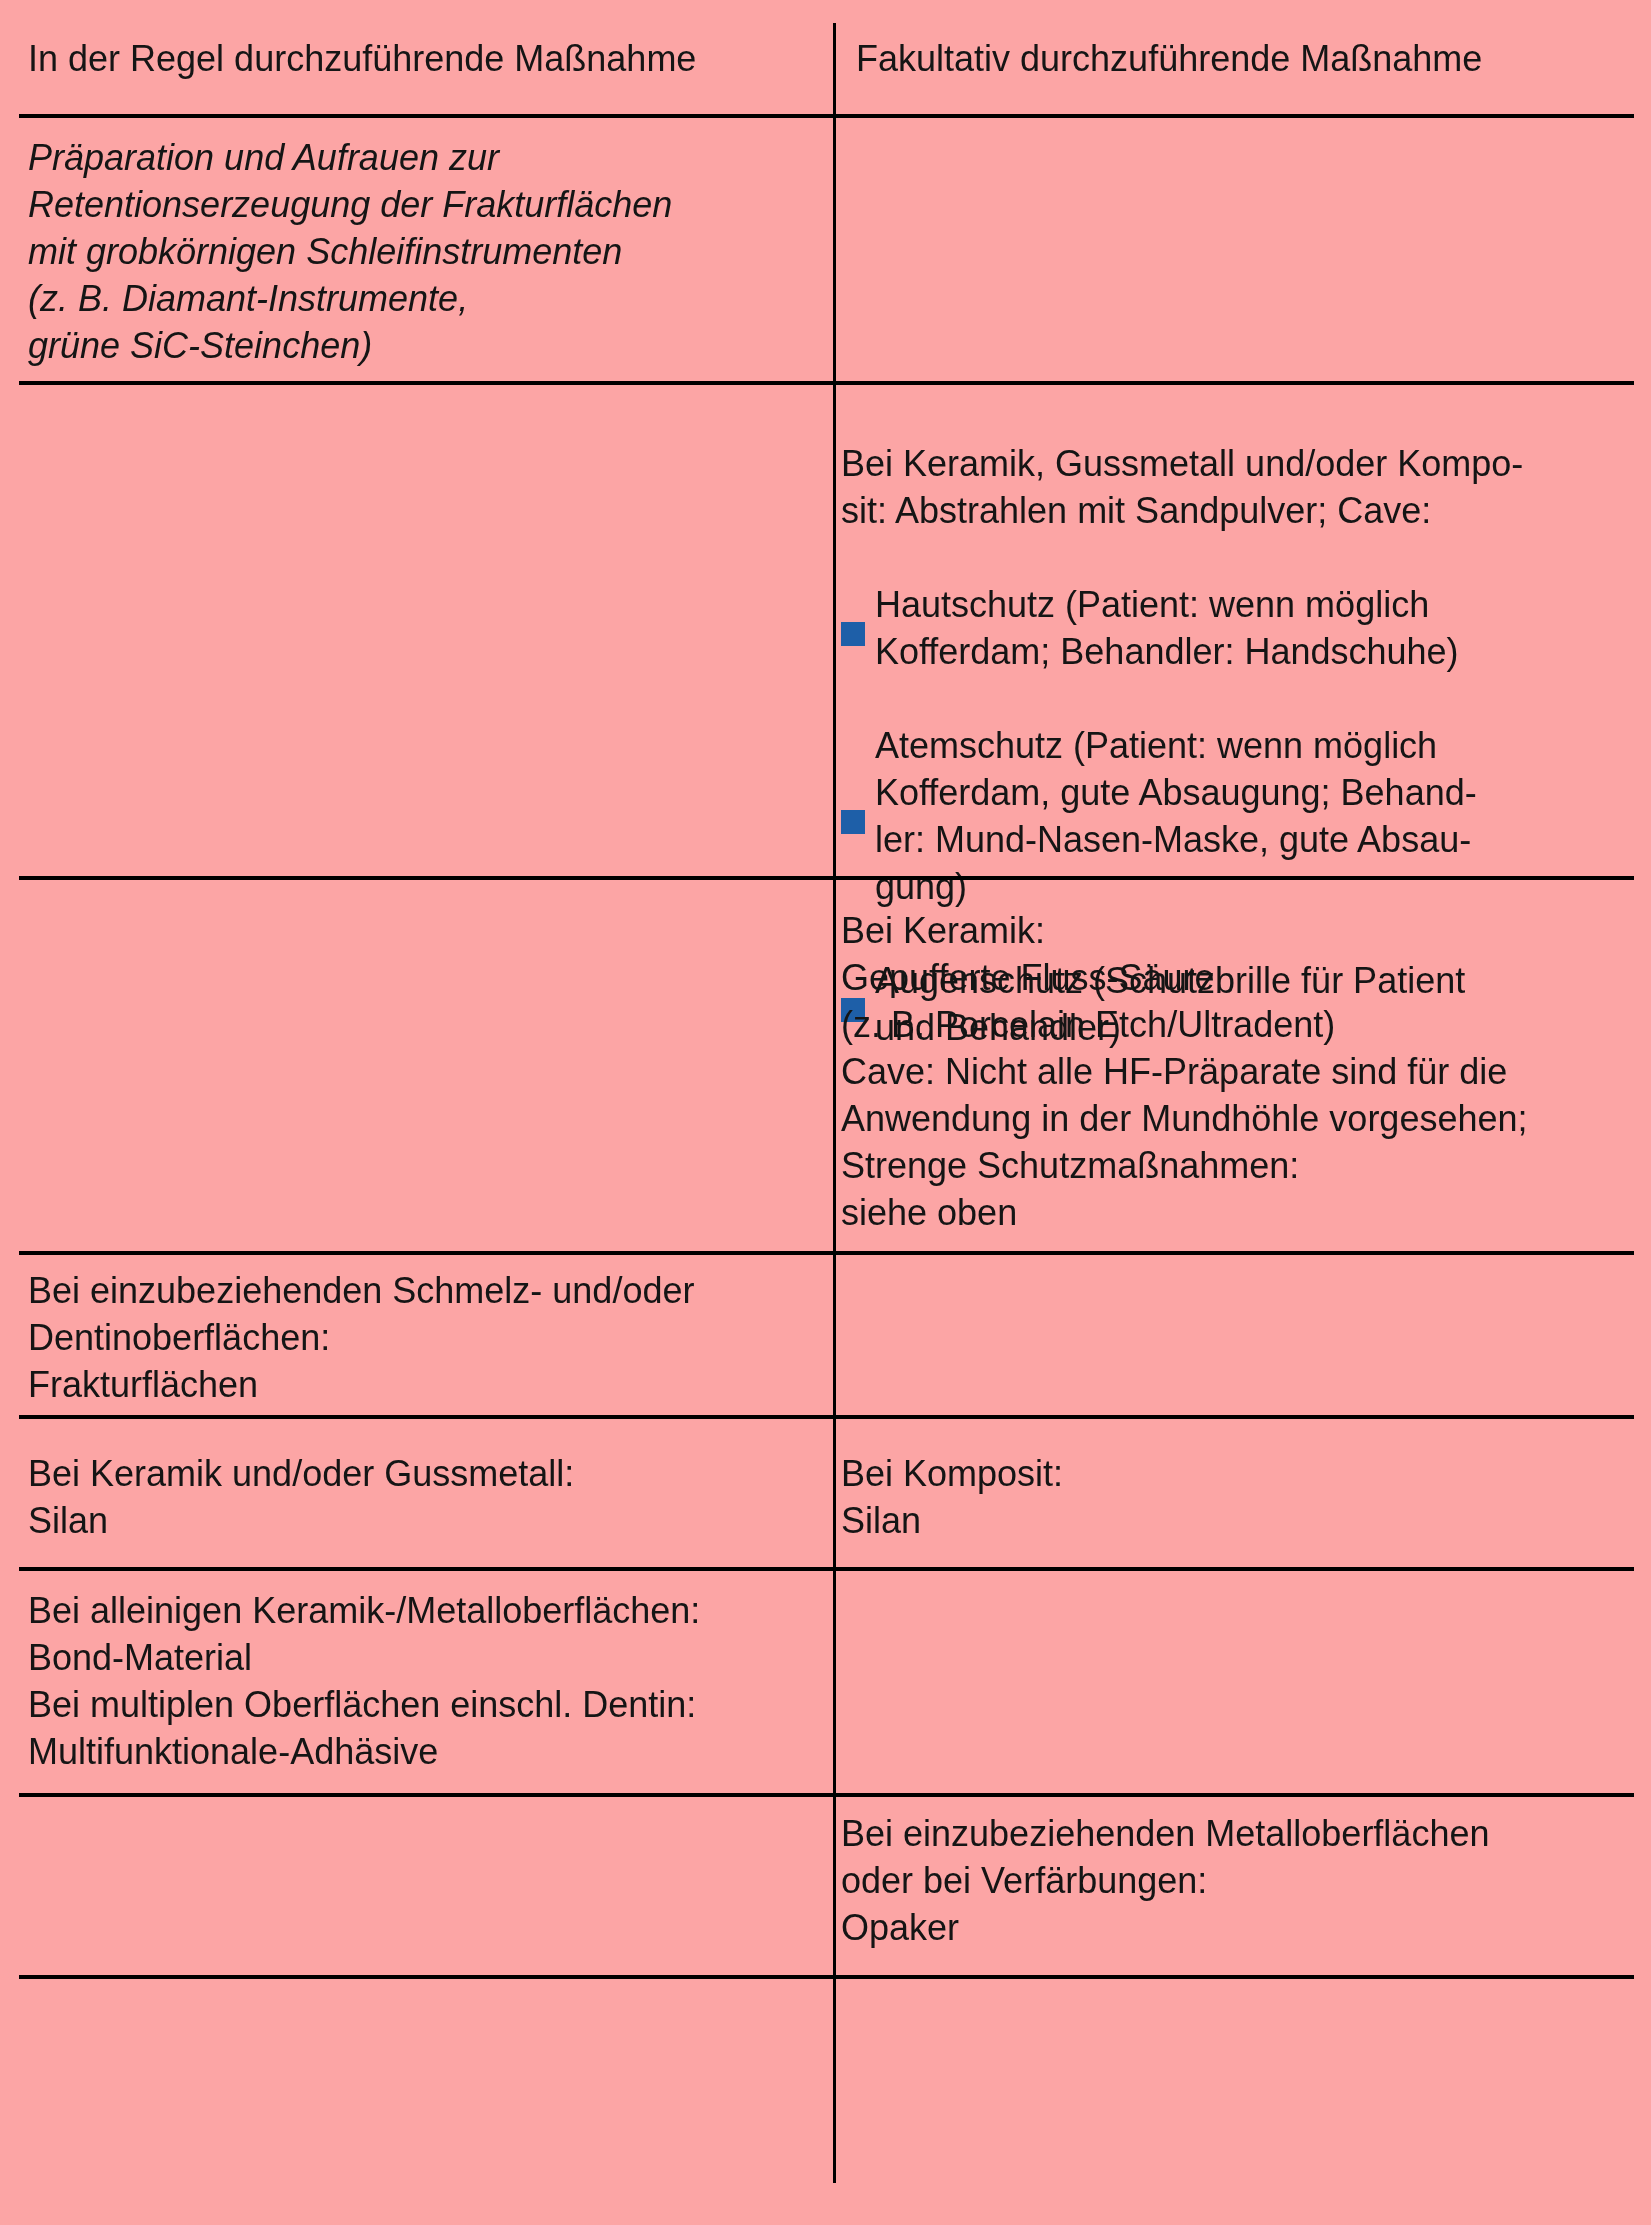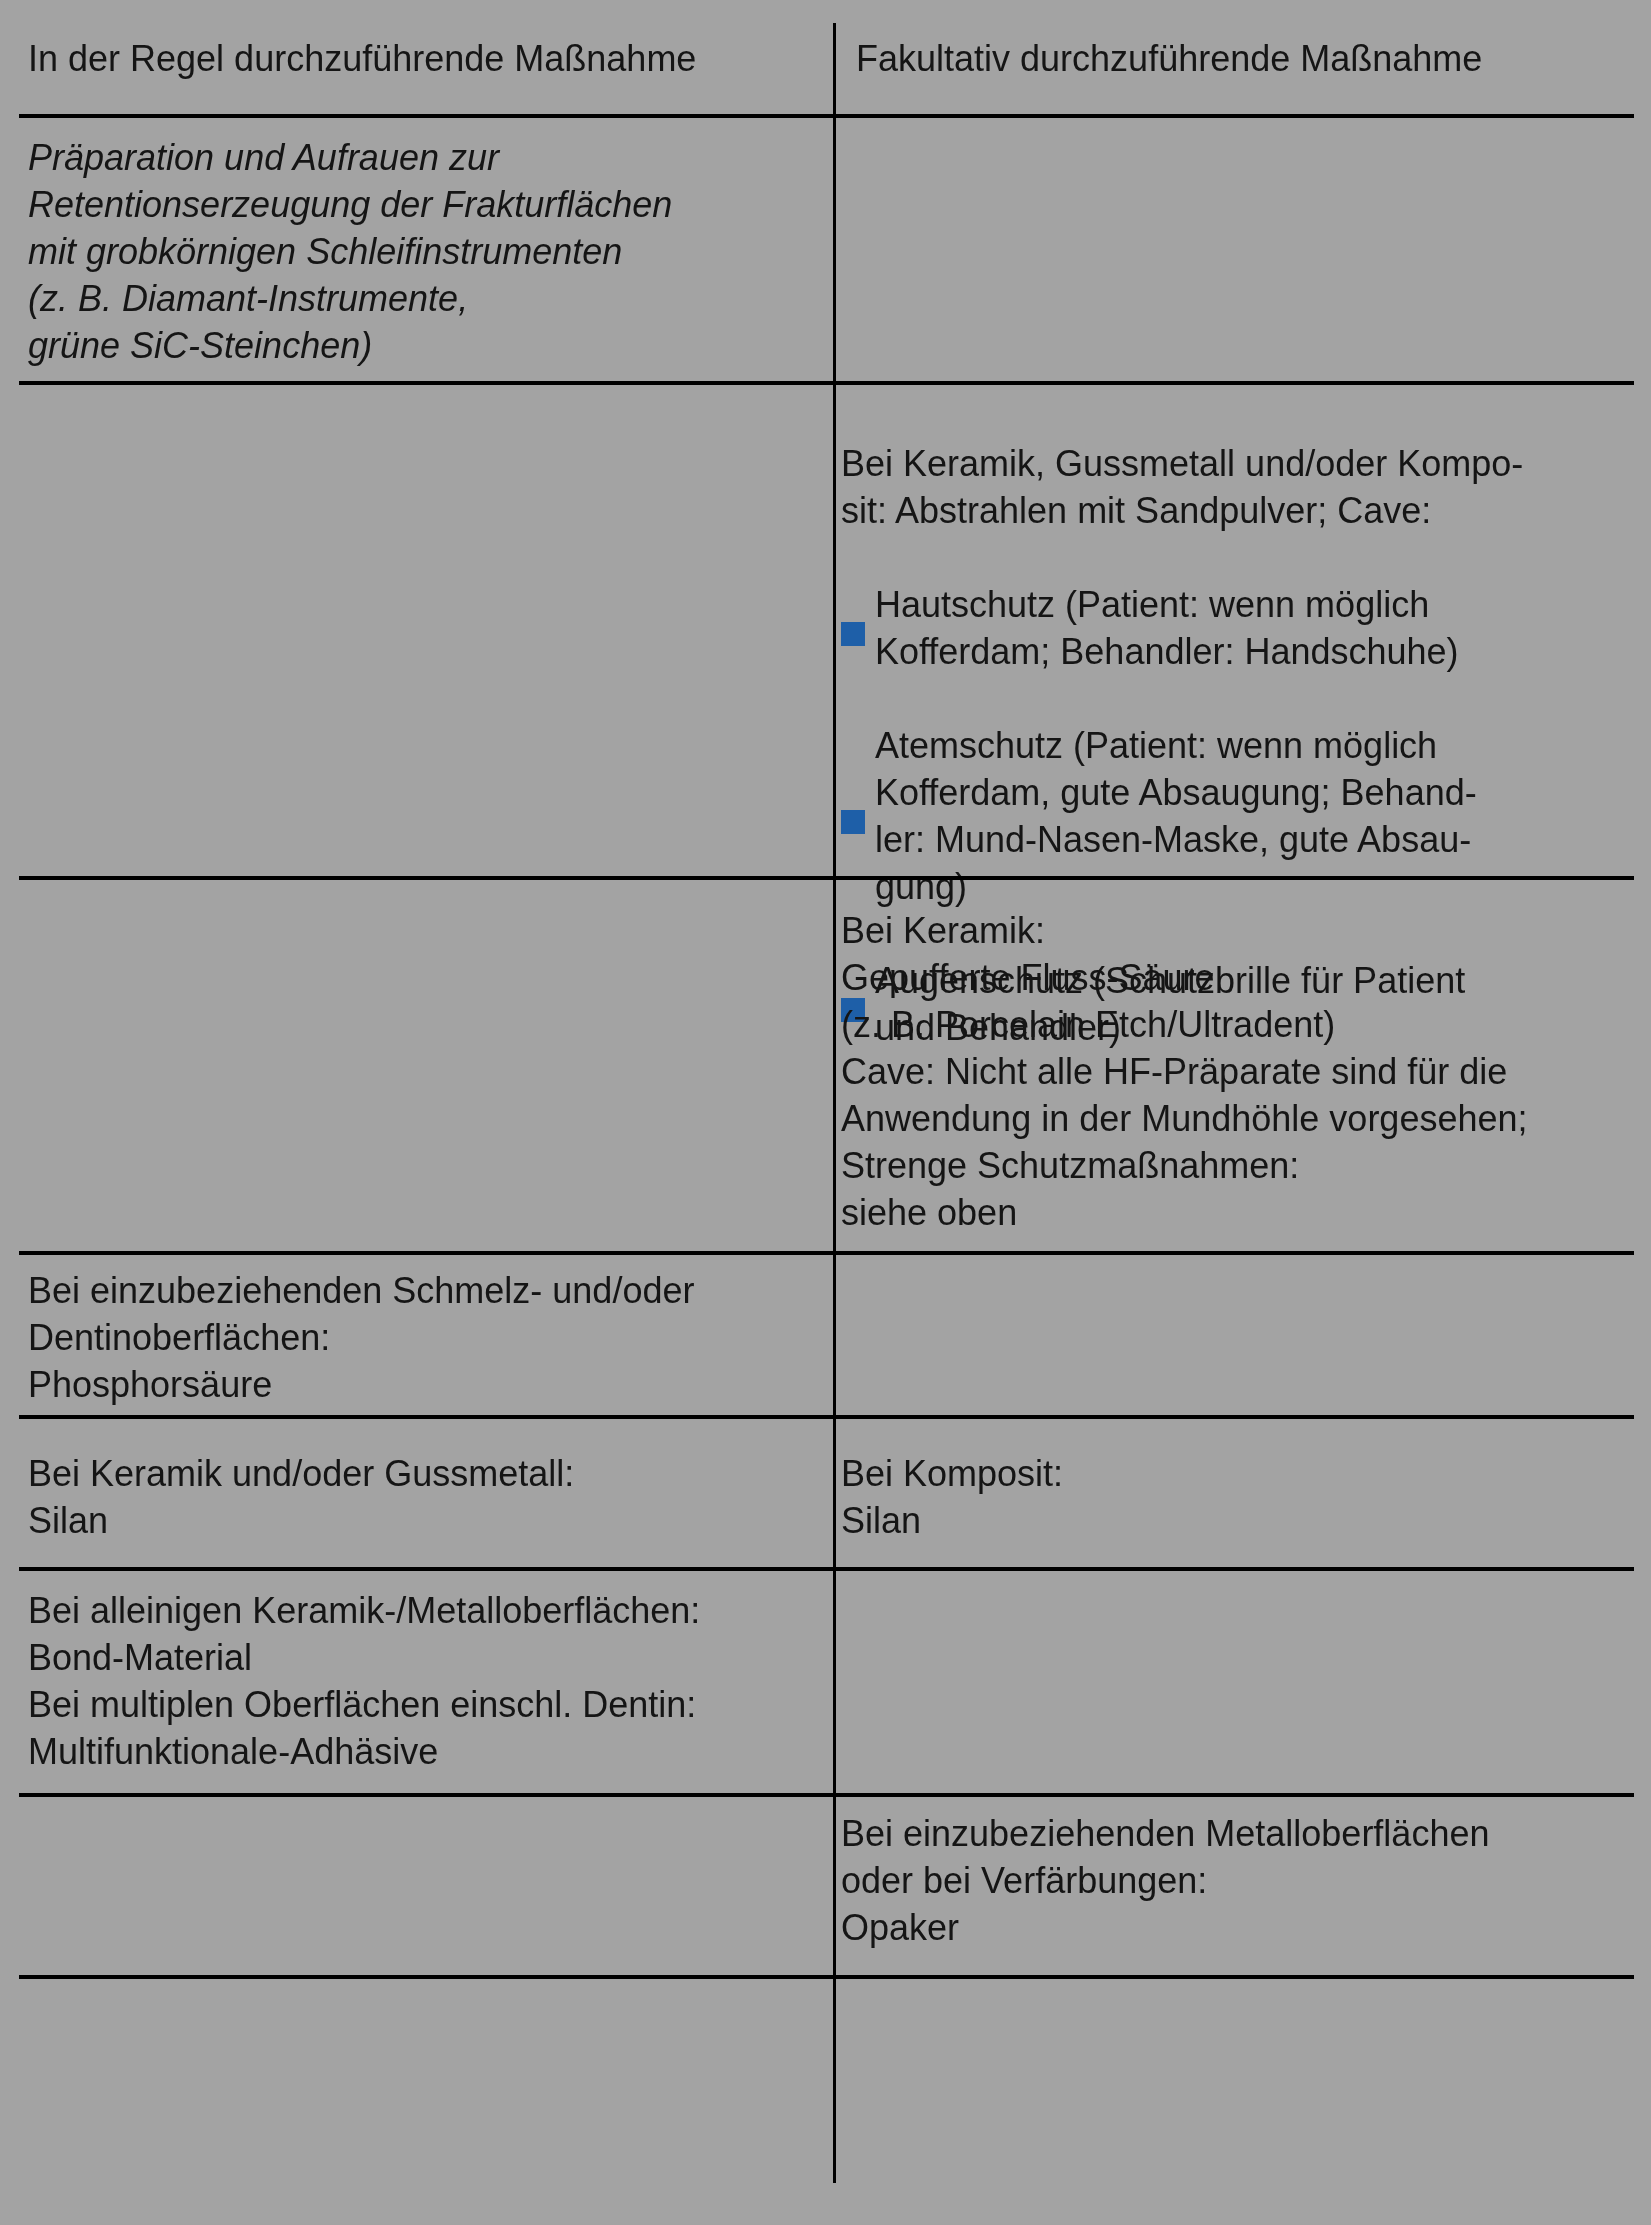--- a/index.html
+++ b/index.html
@@ -4,21 +4,21 @@
 <style>
   html, body {
     margin: 0;
     padding: 0;
     background: #fbf2b7;
   }
   .page {
     position: relative;
     width: 1651px;
     height: 2226px;
-    background: #a3a3a3;
+    background: #fca5a5;
     font-family: "Liberation Sans", "DejaVu Sans", sans-serif;
     font-size: 36px;
     line-height: 47px;
     color: #151515;
     overflow: hidden;
   }
   .cell {
     position: absolute;
     white-space: pre-line;
   }
@@ -122,21 +122,21 @@
 (z. B. Porcelain Etch/Ultradent)
 Cave: Nicht alle HF-Präparate sind für die
 Anwendung in der Mundhöhle vorgesehen;
 Strenge Schutzmaßnahmen:
 siehe oben</div>
 
   <div class="hsep" id="sep-4"></div>
 
   <div class="cell col-left" id="row4-left">Bei einzubeziehenden Schmelz- und/oder
 Dentinoberflächen:
-Phosphorsäure</div>
+Frakturflächen</div>
 
   <div class="hsep" id="sep-5"></div>
 
   <div class="cell col-left" id="row5-left">Bei Keramik und/oder Gussmetall:
 Silan</div>
   <div class="cell col-right" id="row5-right">Bei Komposit:
 Silan</div>
 
   <div class="hsep" id="sep-6"></div>
 

